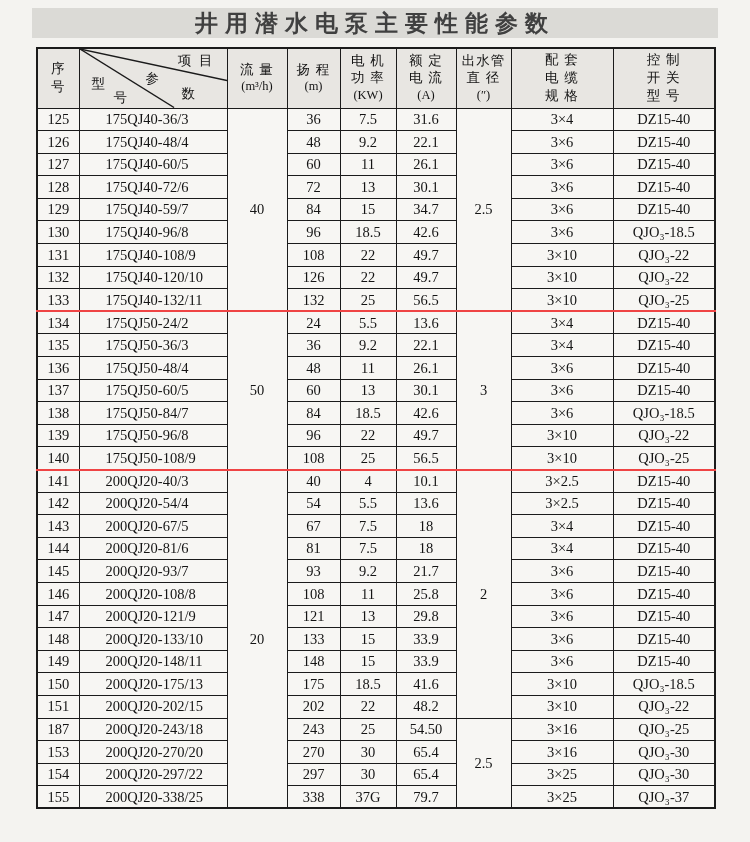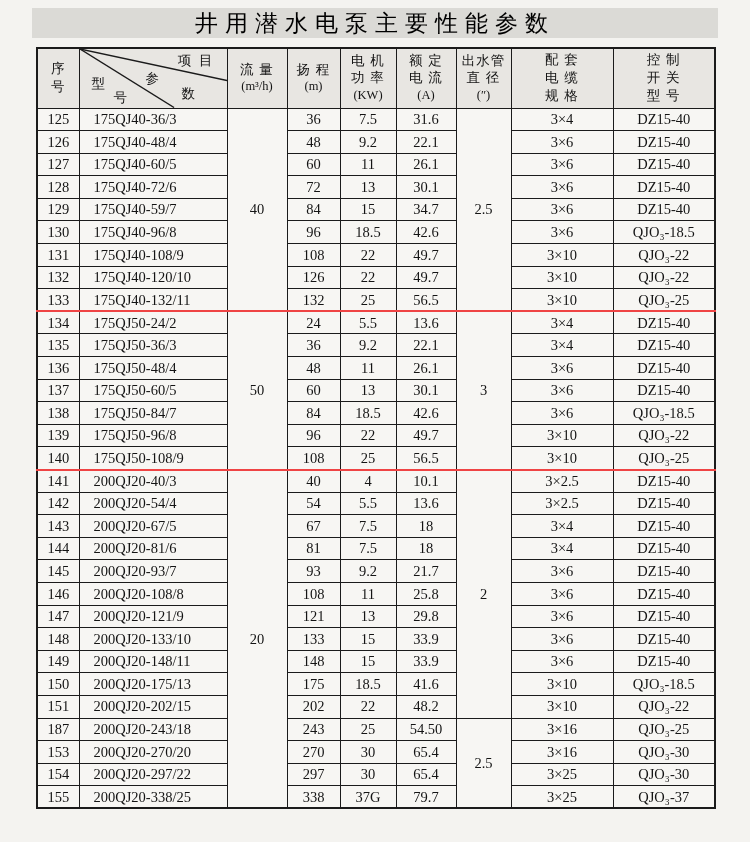--- a/index.html
+++ b/index.html
@@ -14,23 +14,23 @@
   .page { width:750px; height:842px; position:relative; }
 
   .title-band {
     margin:8px auto 0;
     width:686px; height:30px;
     background:#dbdad6;
     display:flex; align-items:center; justify-content:center;
   }
   .title-band h1 {
     font-family:"Liberation Sans", sans-serif;
-    font-size:23px; font-weight:normal;
+    font-size:23px; font-weight:bold;
     letter-spacing:7px;
-    color:#000000;
+    color:#404040;
     white-space:nowrap;
   }
 
   .table-wrap { margin:9px auto 0; width:678px; }
   table {
     width:678px;
     border-collapse:collapse;
     table-layout:fixed;
     background:#f7f6f3;
     border:2px solid #1b1b1b;
@@ -63,21 +63,21 @@
   .d-p2    { top:36px; left:102px; }
   .d-m1    { top:26px; left:12px; }
   .d-m2    { top:40px; left:34px; }
 
   tbody td {
     height:22.6px;
     font-size:14.5px;
     line-height:1;
     background:#f7f6f3;
   }
-  tbody td.c-model { text-align:left; padding-left:14px; }
+  tbody td.c-model { text-align:left; padding-left:26px; }
   tr.group-start td { border-top:2px solid #ef4444; }
   tbody td.c-merge { font-size:14.5px; }
 </style>
 </head>
 <body>
 
 <div class="page">
 
   <div class="title-band">
     <h1>井用潜水电泵主要性能参数</h1>

